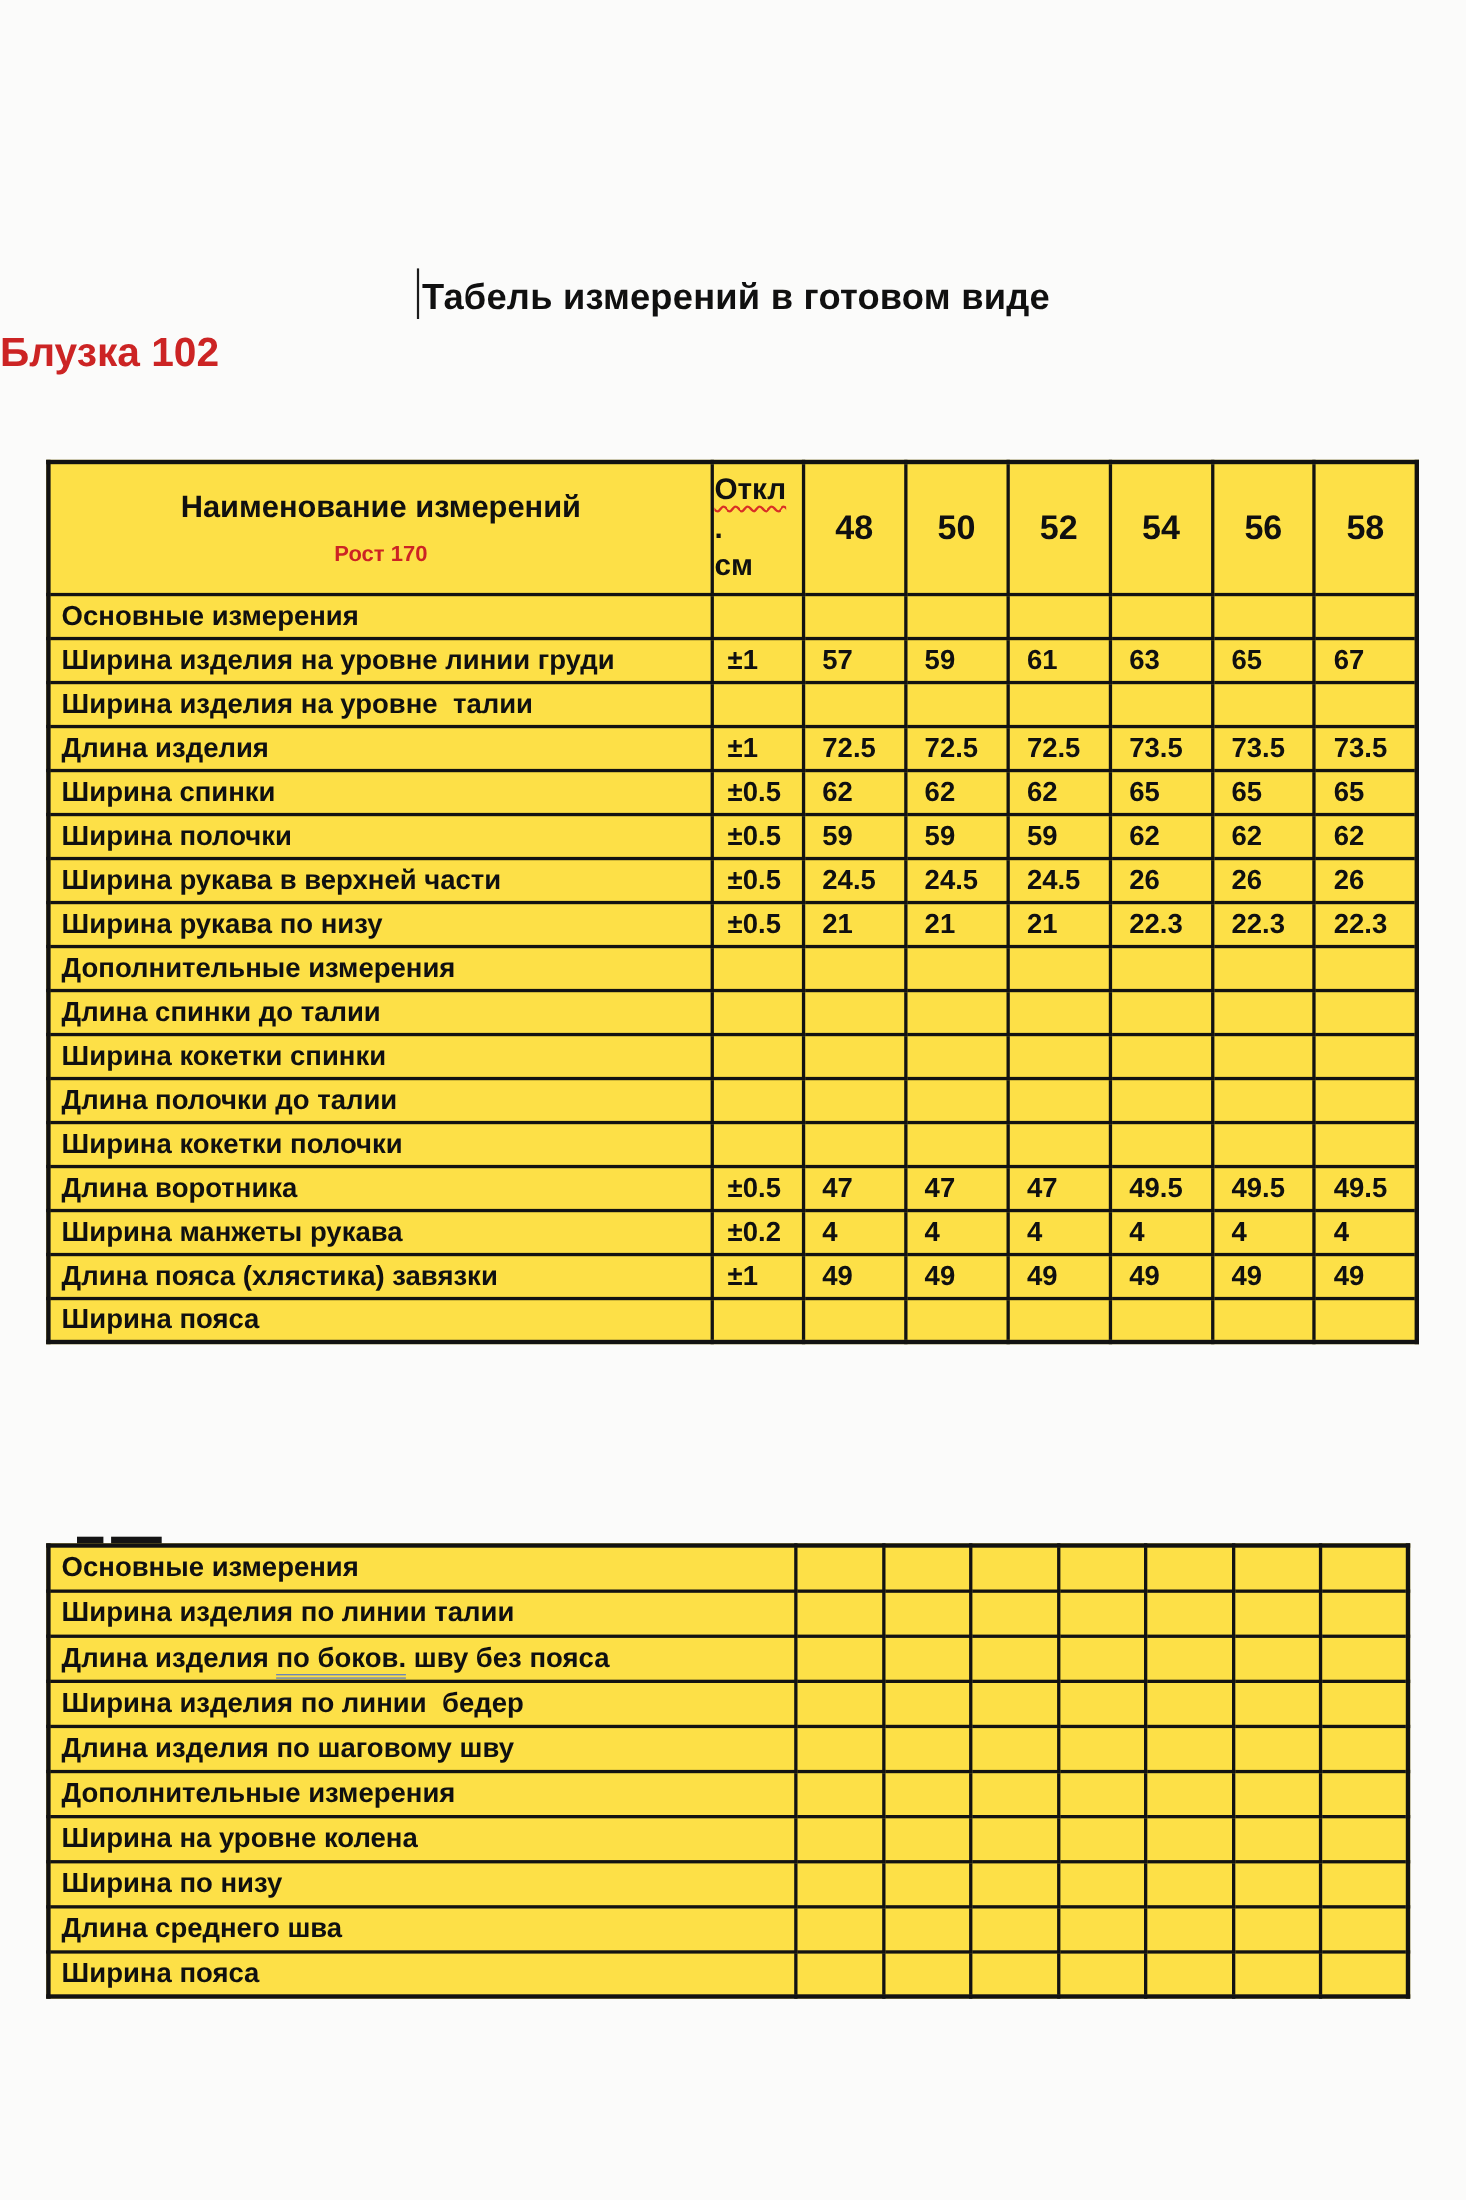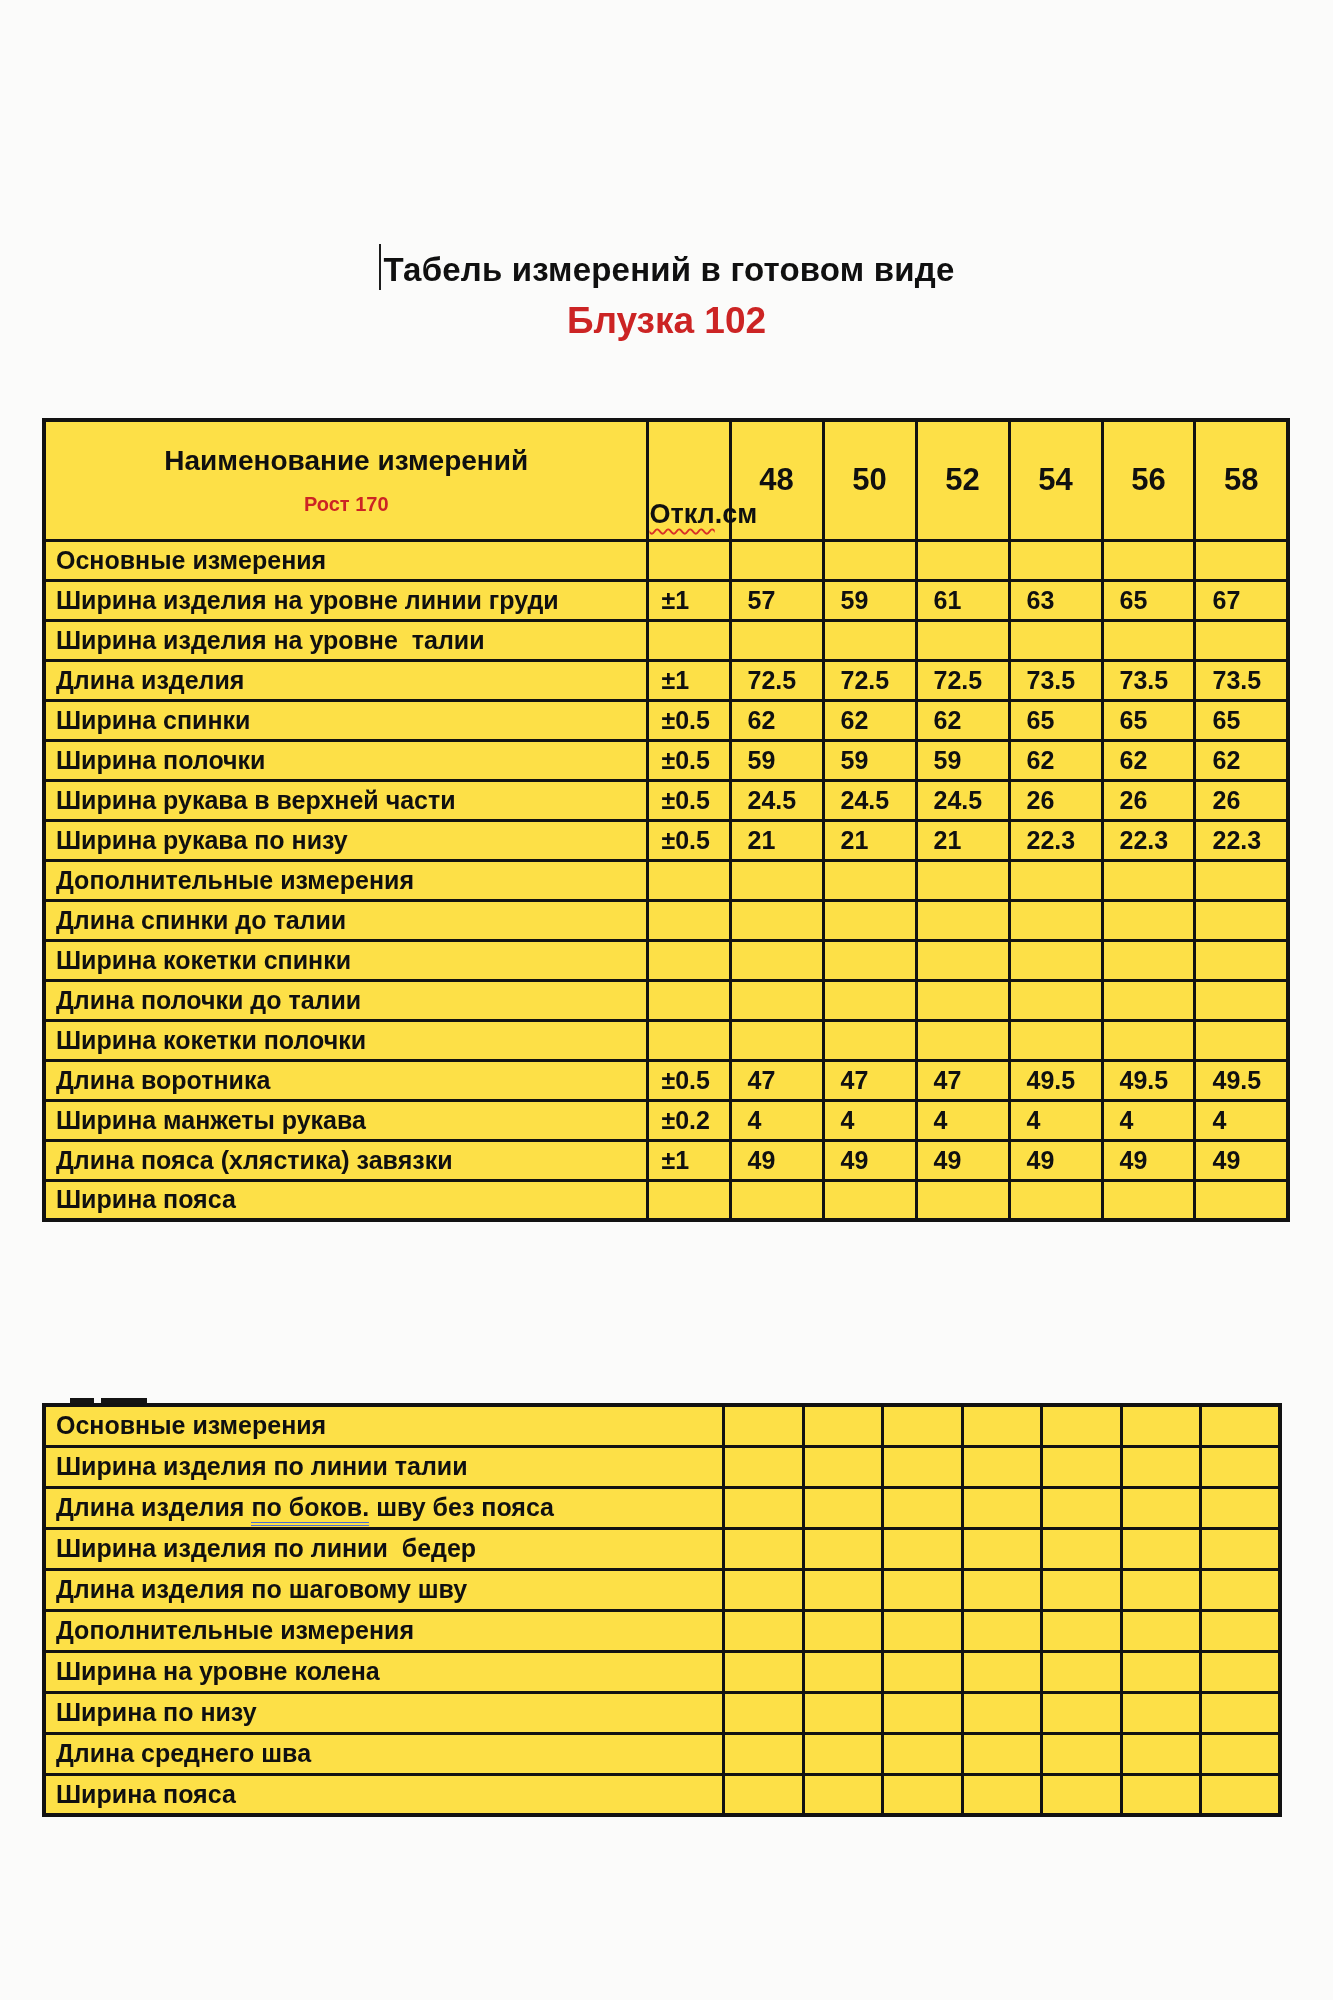--- a/index.html
+++ b/index.html
@@ -15,21 +15,21 @@
     position:absolute; top:244px; left:0; width:100%;
     text-align:center; font-size:33px; font-weight:700; letter-spacing:.2px;
     white-space:pre;
   }
   .text-cursor {
     display:inline-block; width:2px; height:46px;
     background:#1c1c1c; vertical-align:-9px; margin-right:3px;
   }
   .doc-subtitle {
     position:absolute; top:300px; left:0; width:100%;
-    text-align:center; font-size:37px; font-weight:700;
+    text-align:left; font-size:37px; font-weight:700;
     color:var(--accent-red, #cc2424);
   }
   table.t {
     border-collapse:collapse; table-layout:fixed; background:#fde047;
   }
   .t th, .t td { border:3px solid #121212; }
   .t1 {
     position:absolute; left:42px; top:418px; width:1248px;
     border:4px solid #121212;
   }
@@ -50,21 +50,21 @@
   .name-th { vertical-align:middle; }
   .name-th .line1 { font-size:28px; font-weight:700; }
   .name-th .line2 {
     font-size:20px; font-weight:700; margin-top:16px;
     color:var(--accent-red, #cc2424);
   }
   .dev-th {
     font-size:27px; font-weight:700; vertical-align:middle;
   }
   .dev-th .dev-stack {
-    display:flex; flex-direction:row; align-items:flex-end;
+    display:flex; flex-direction:column; align-items:flex-start;
     justify-content:space-between; height:104px; padding:2px 0;
   }
   .wavy-red {
     text-decoration-line:underline;
     text-decoration-style:wavy;
     text-decoration-color:var(--spell-red, #d93025);
     text-decoration-thickness:2px;
     text-underline-offset:5px;
   }
   .size-th { font-size:31px; font-weight:700; text-align:center;margin-left:10px; }

